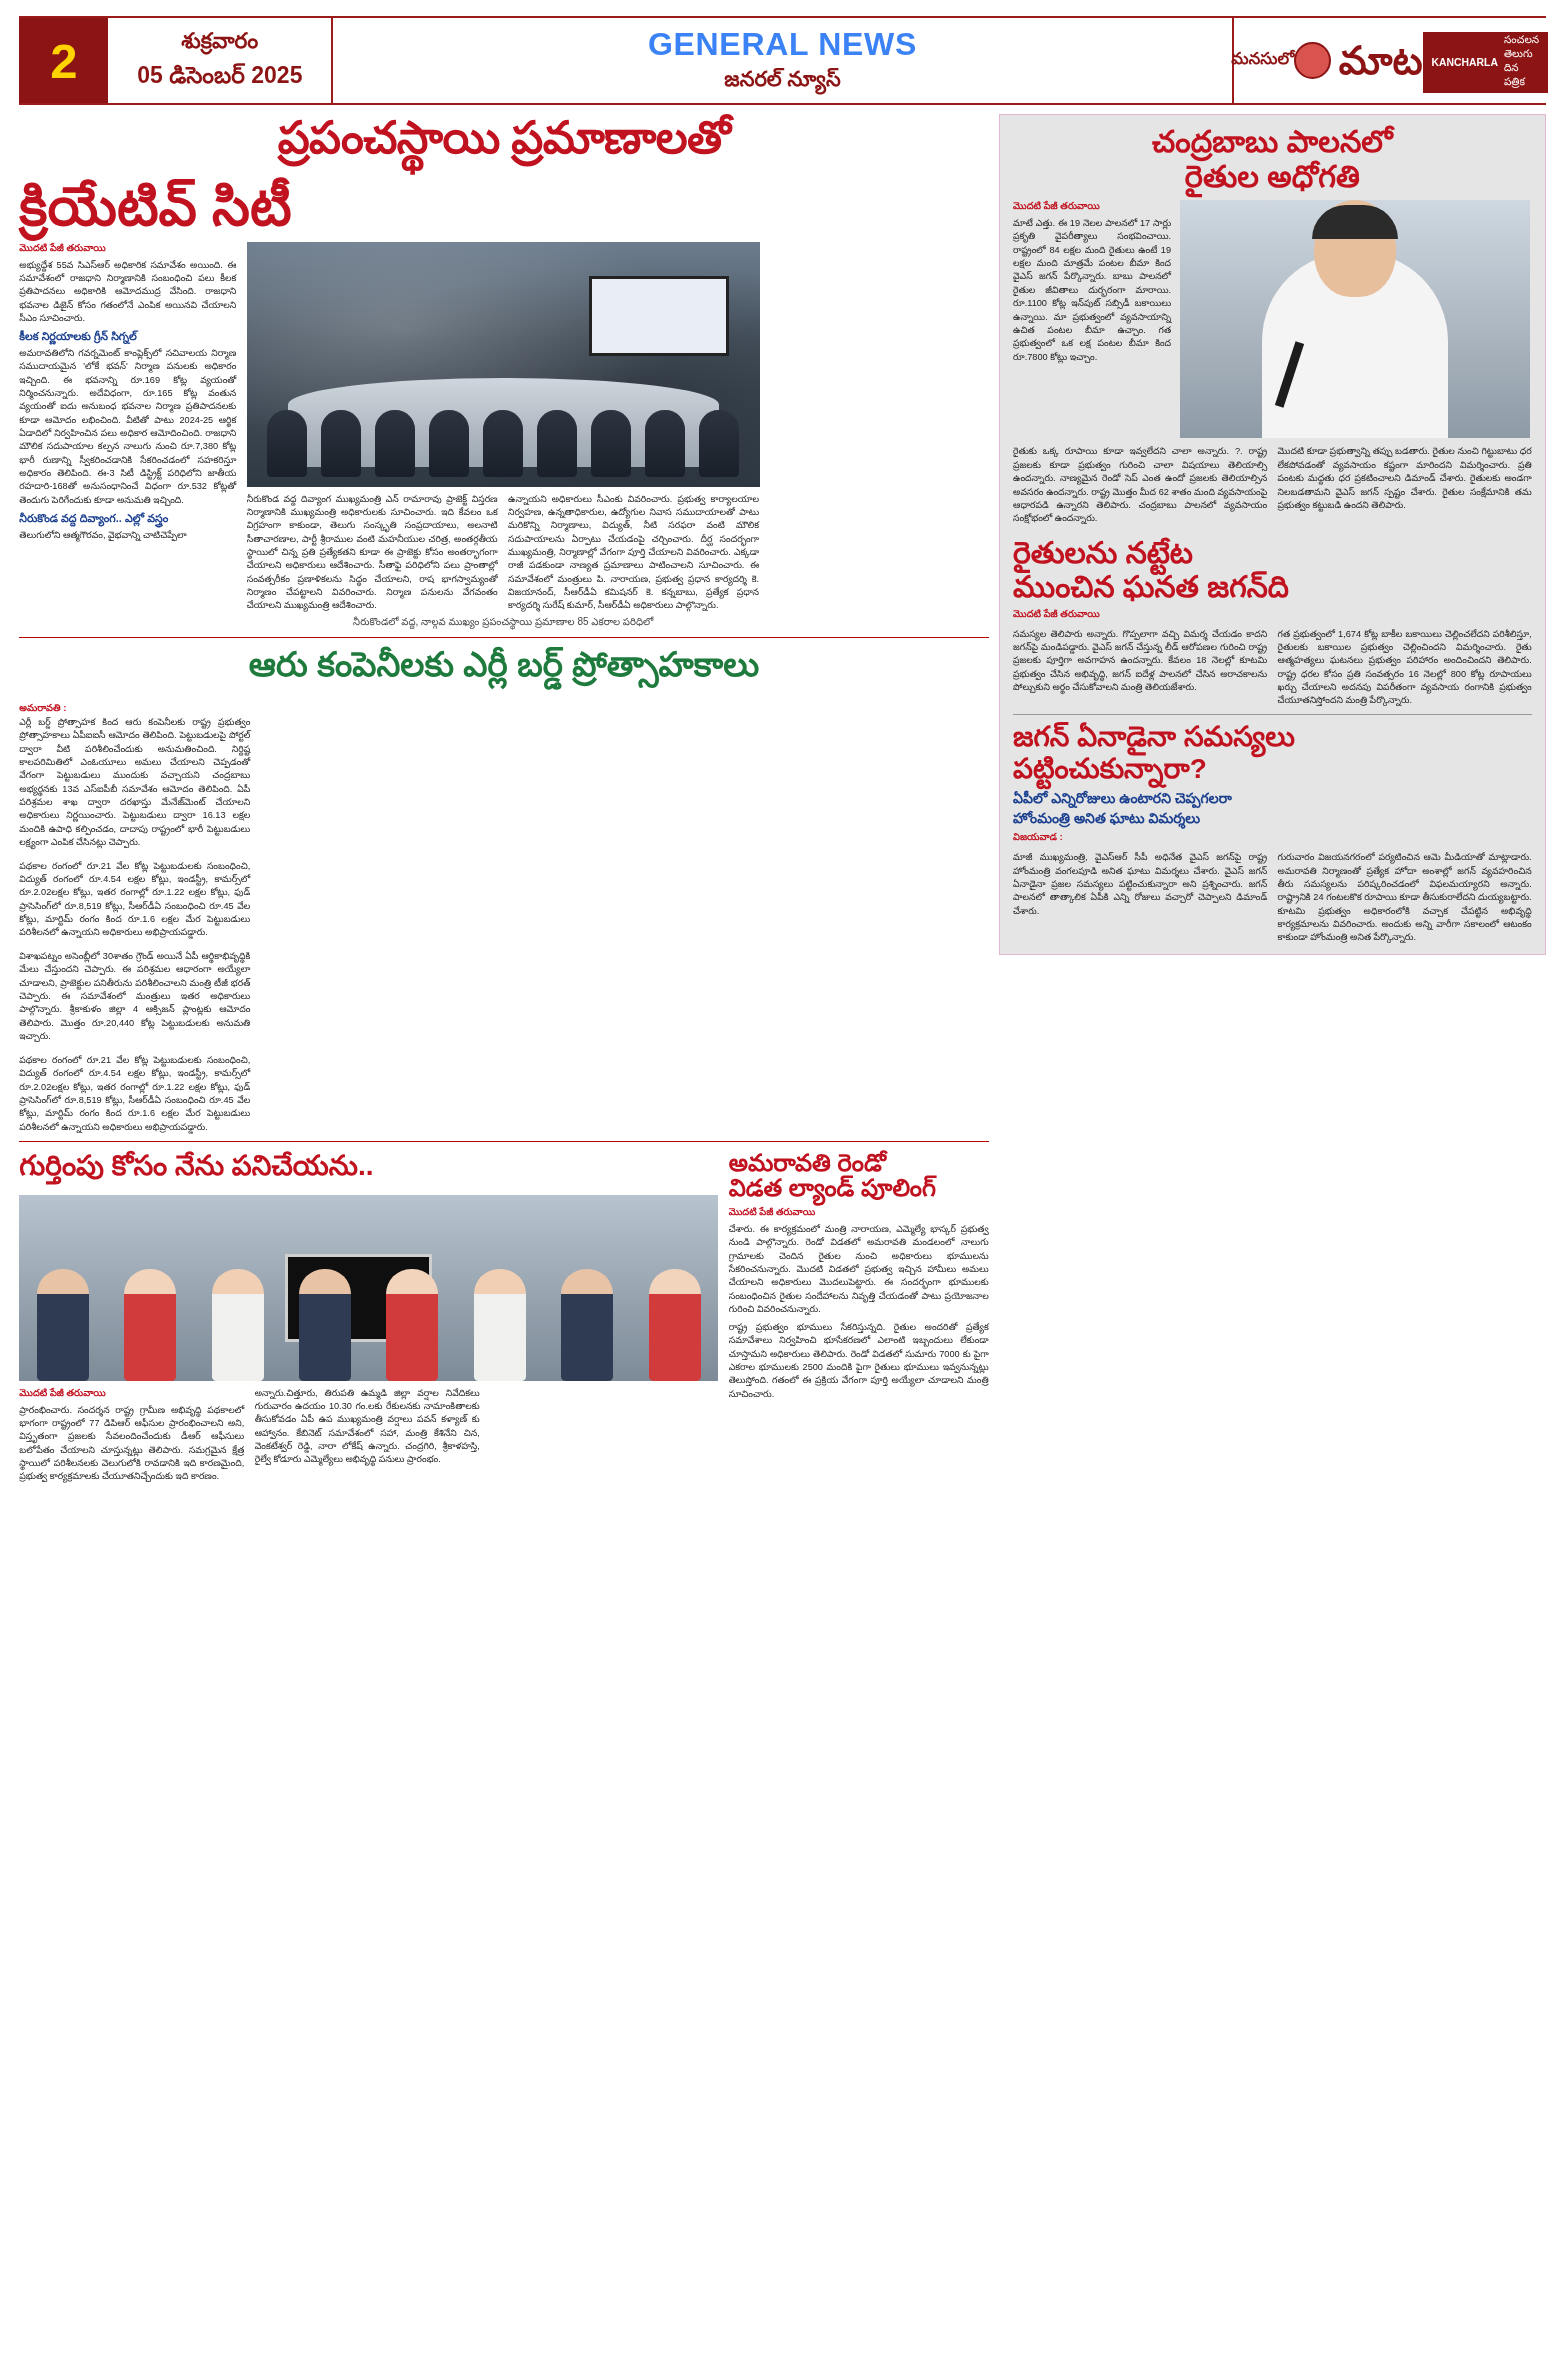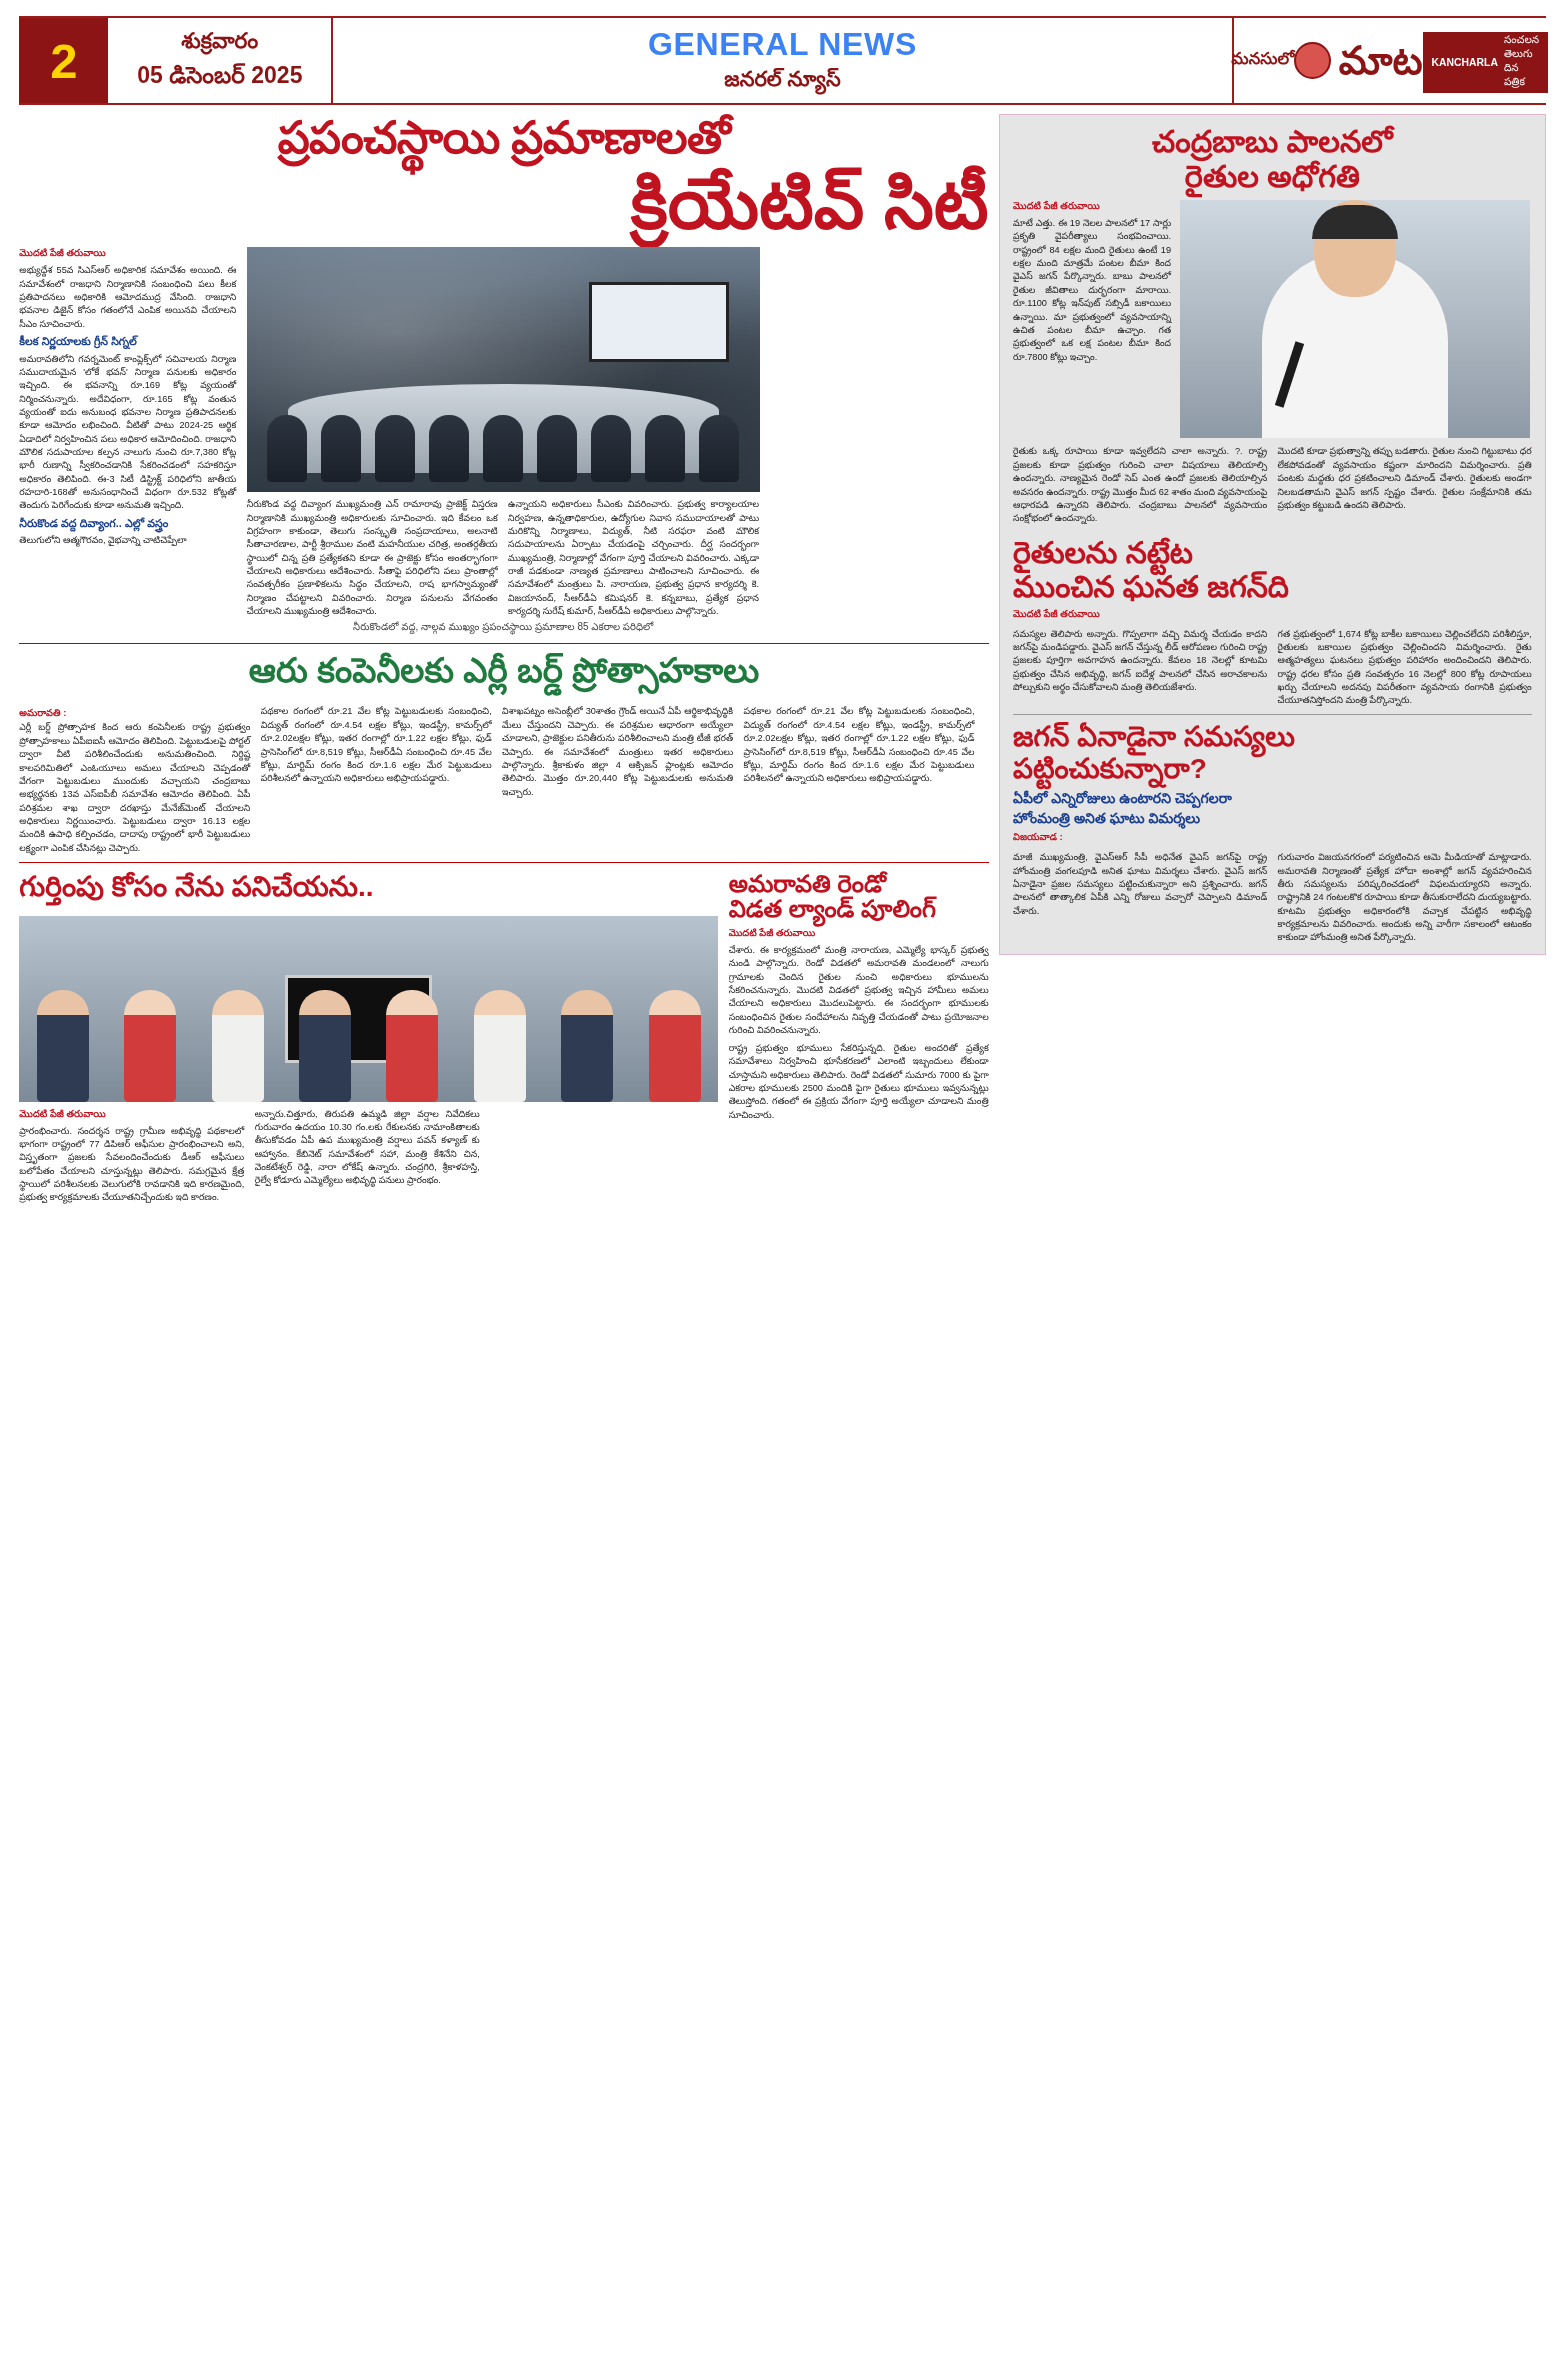--- a/index.html
+++ b/index.html
@@ -163,23 +163,23 @@
     margin: 6px 0;
   }
 
   
   .lead-head1 {
     font-size: 45px;
     letter-spacing: -0.7px;
     text-align: center;
   }
   .lead-head2 {
-    font-size: 71px;
-    text-align: right;
-    margin-top: 7px;
+    font-size: 54px;
+    text-align: left;
+    margin-top: 18px;
     line-height: 0.98;
   }
   .lead-body {
     display: flex;
     gap: 10.4px;
     margin-top: 9px;
   }
   .lead-col { width: 217px; }
   .lead-photo-wrap { width: 513px; }
   .photo {
@@ -234,20 +234,21 @@
   .six-head {
     font-size: 34px;
     text-align: center;
     color: #1f7a3d;
     font-weight: bold;
     margin: 3px 0 7.4px 0;
   }
   .six-cols {
     display: flex;
     gap: 10.4px;
+    flex-direction: column;
   }
   .six-cols > div { width: 231px; }
 
   
   .bl-wrap { display: flex; gap: 10.4px; margin-top: 7.4px; }
   .bl-main { width: 699px; }
   .bl-side { width: 260px; }
   .bl-head {
     font-size: 28px;
     color: #c1121f;

